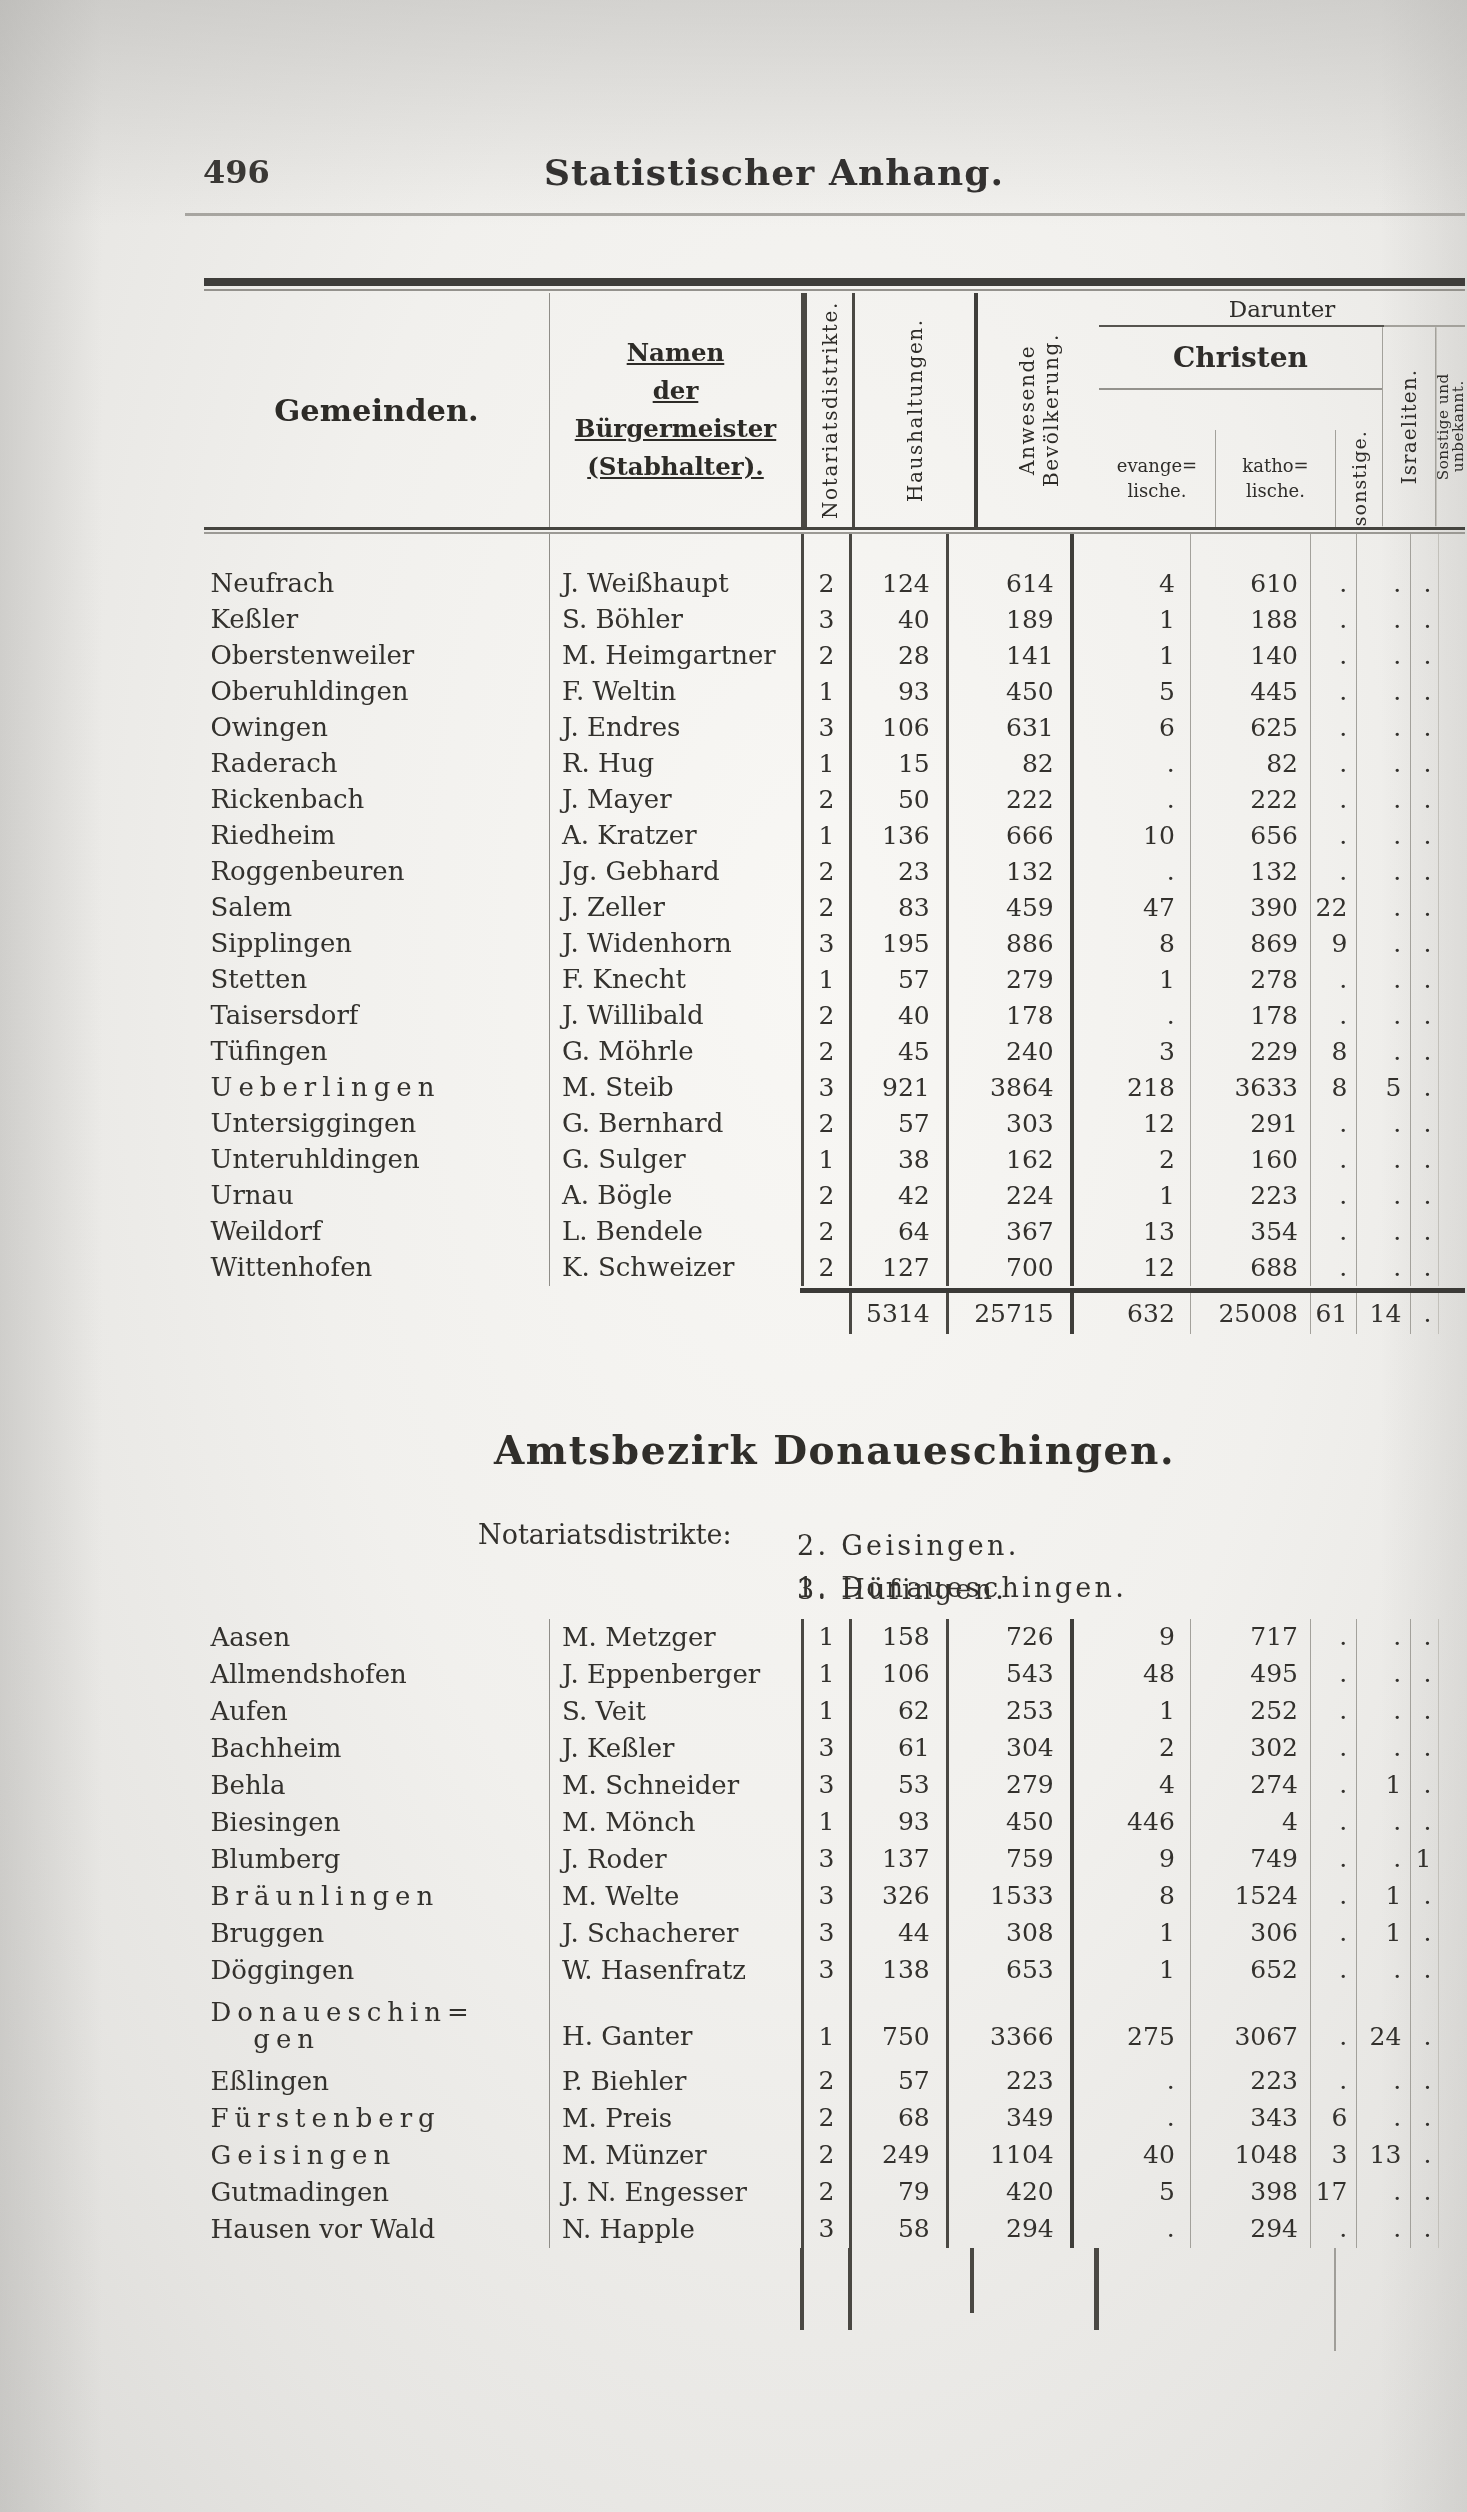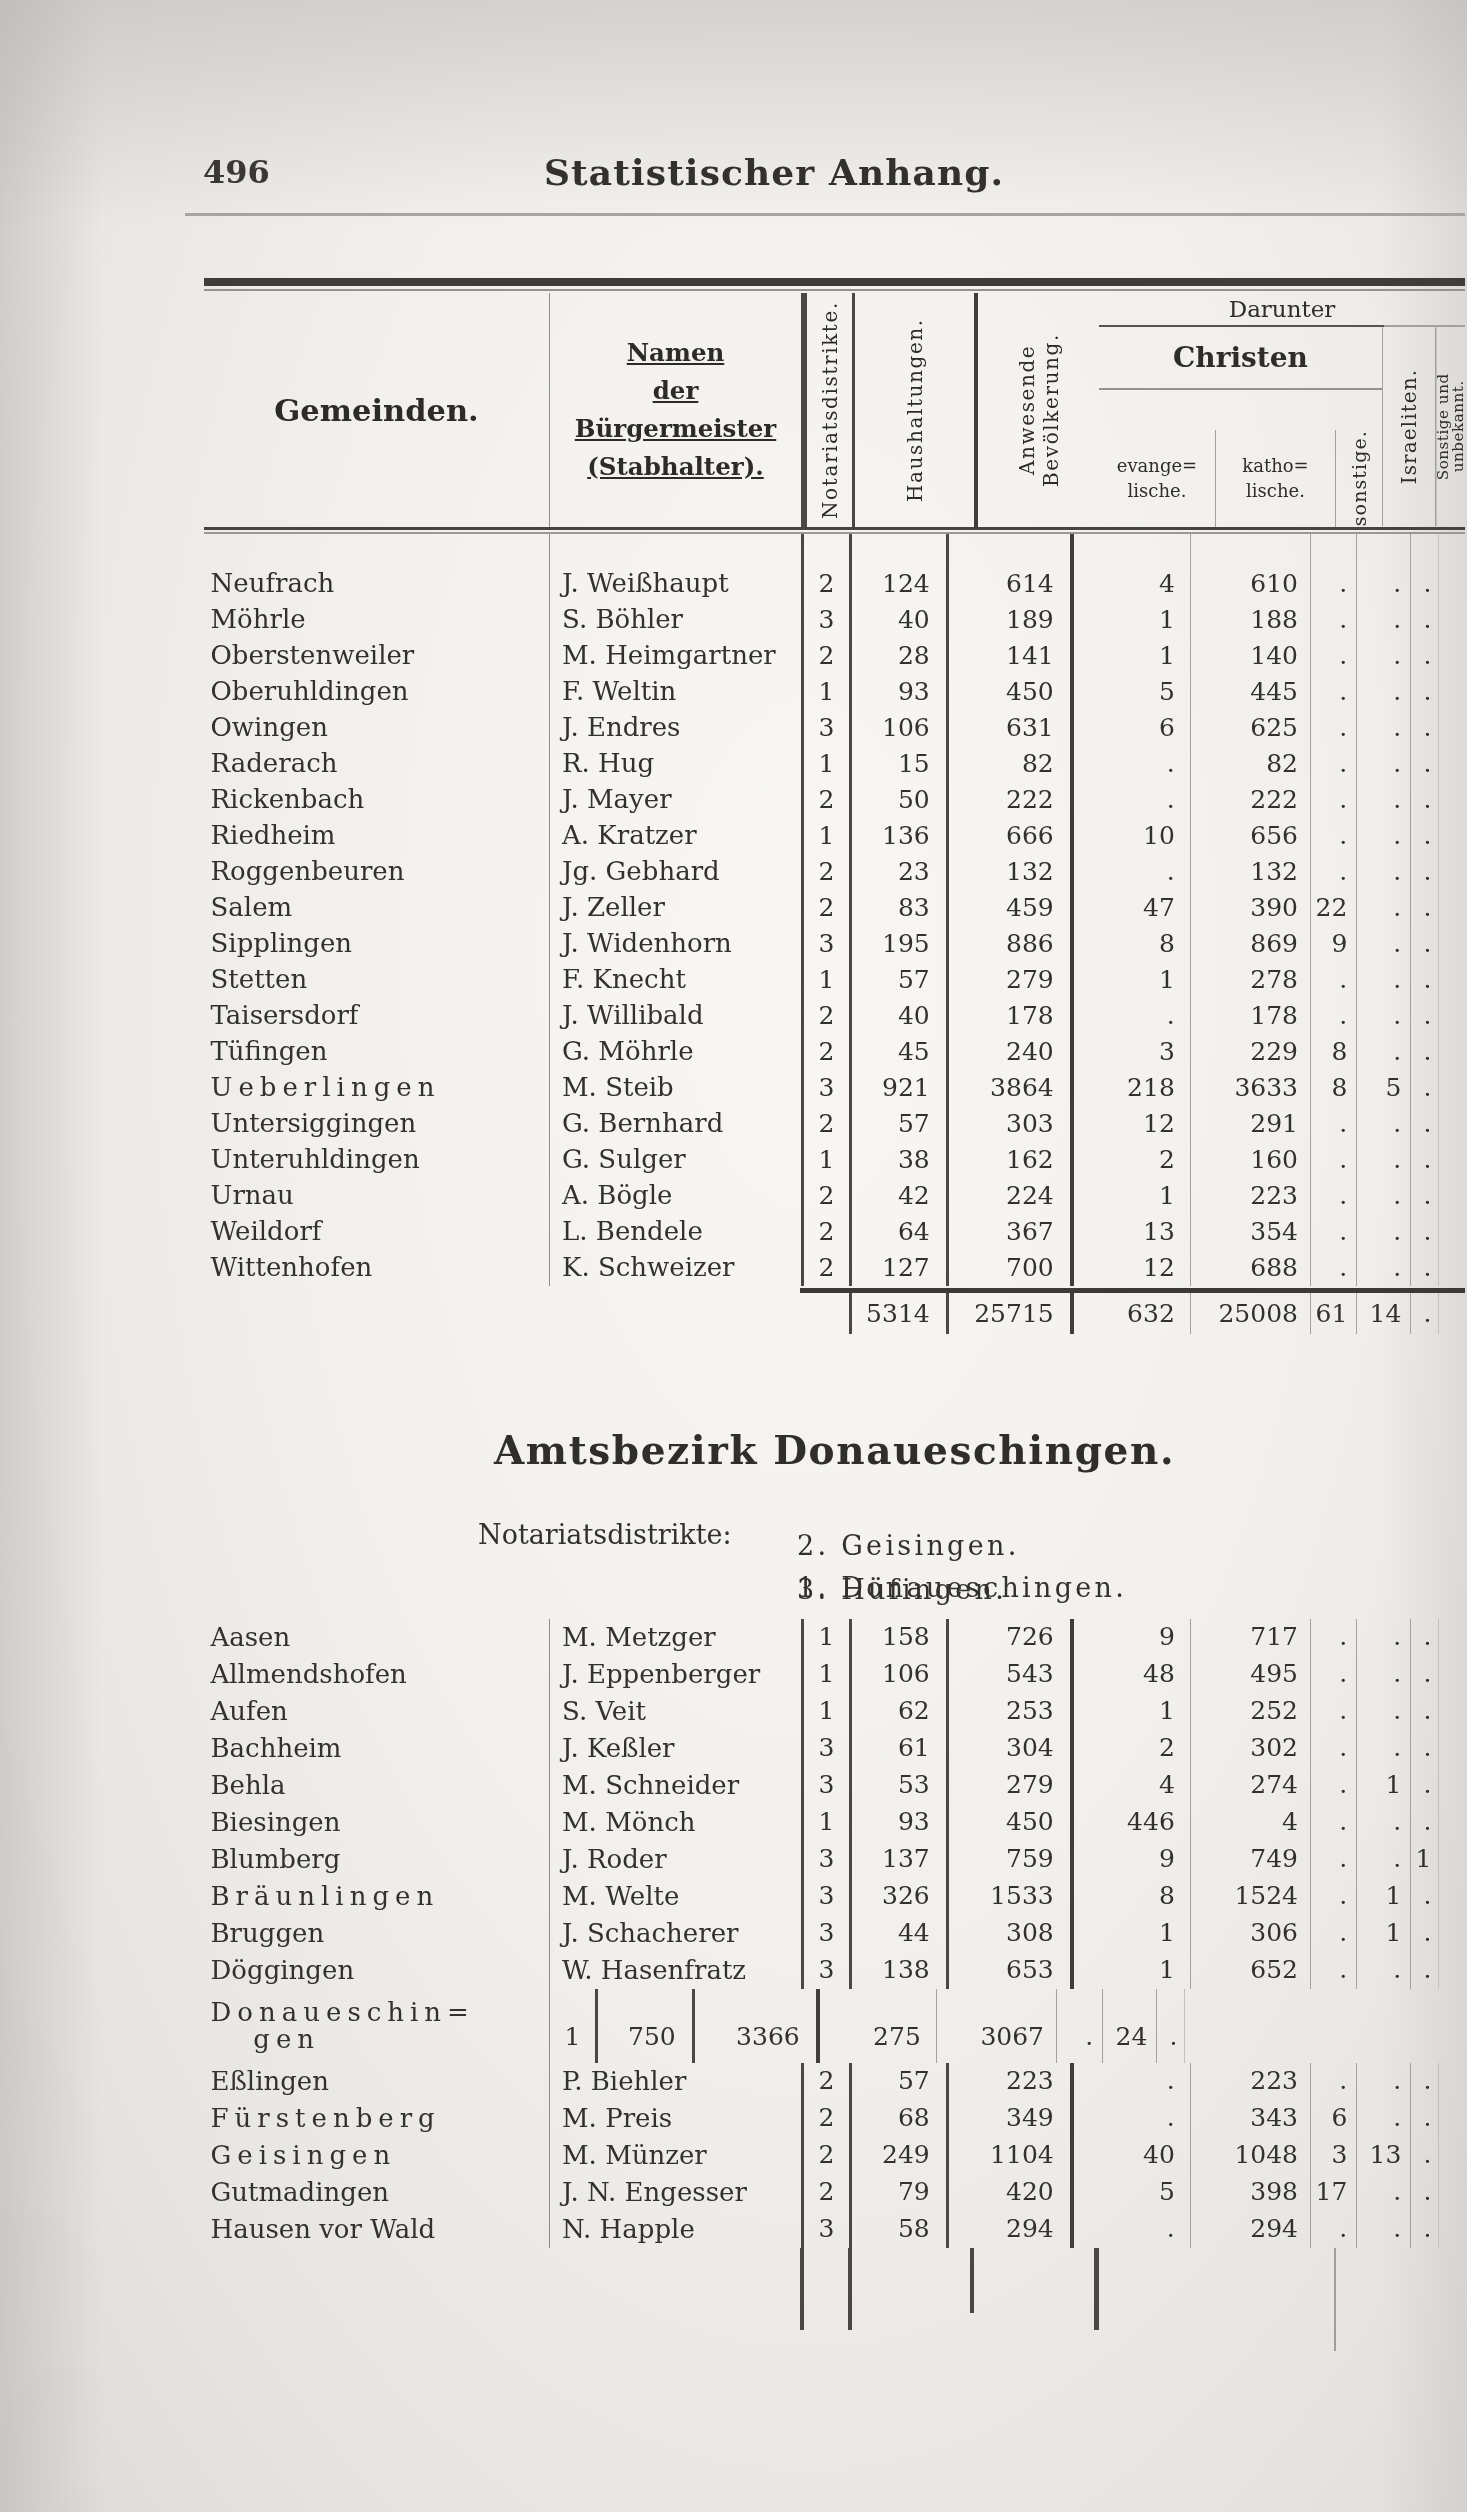--- a/index.html
+++ b/index.html
@@ -153,21 +153,21 @@
           <div class="cell c-not b2">2</div>
           <div class="cell c-hh b2">124</div>
           <div class="cell c-anw b3">614</div>
           <div class="cell c-ev b4">4</div>
           <div class="cell c-ka b4">610</div>
           <div class="cell c-so b4">.</div>
           <div class="cell c-is b4">.</div>
           <div class="cell c-un b5">.</div>
         </div>
         <div class="row h66">
-          <div class="cell c-gem b1">Möhrle</div>
+          <div class="cell c-gem b1">Keßler</div>
           <div class="cell c-bgm b2">S. Böhler</div>
           <div class="cell c-not b2">3</div>
           <div class="cell c-hh b2">40</div>
           <div class="cell c-anw b3">189</div>
           <div class="cell c-ev b4">1</div>
           <div class="cell c-ka b4">188</div>
           <div class="cell c-so b4">.</div>
           <div class="cell c-is b4">.</div>
           <div class="cell c-un b5">.</div>
         </div>
@@ -527,20 +527,21 @@
           <div class="cell c-anw b3">653</div>
           <div class="cell c-ev b4">1</div>
           <div class="cell c-ka b4">652</div>
           <div class="cell c-so b4">.</div>
           <div class="cell c-is b4">.</div>
           <div class="cell c-un b5">.</div>
         </div>
         <div class="row tall">
           <div class="cell c-gem b1 sperr">Donaueschin=
 &nbsp;&nbsp;&nbsp;gen</div>
+          <div class="cell c-bgm b2">H. Ganter</div>
           <div class="cell c-not b2">1</div>
           <div class="cell c-hh b2">750</div>
           <div class="cell c-anw b3">3366</div>
           <div class="cell c-ev b4">275</div>
           <div class="cell c-ka b4">3067</div>
           <div class="cell c-so b4">.</div>
           <div class="cell c-is b4">24</div>
           <div class="cell c-un b5">.</div>
         </div>
         <div class="row h68">

